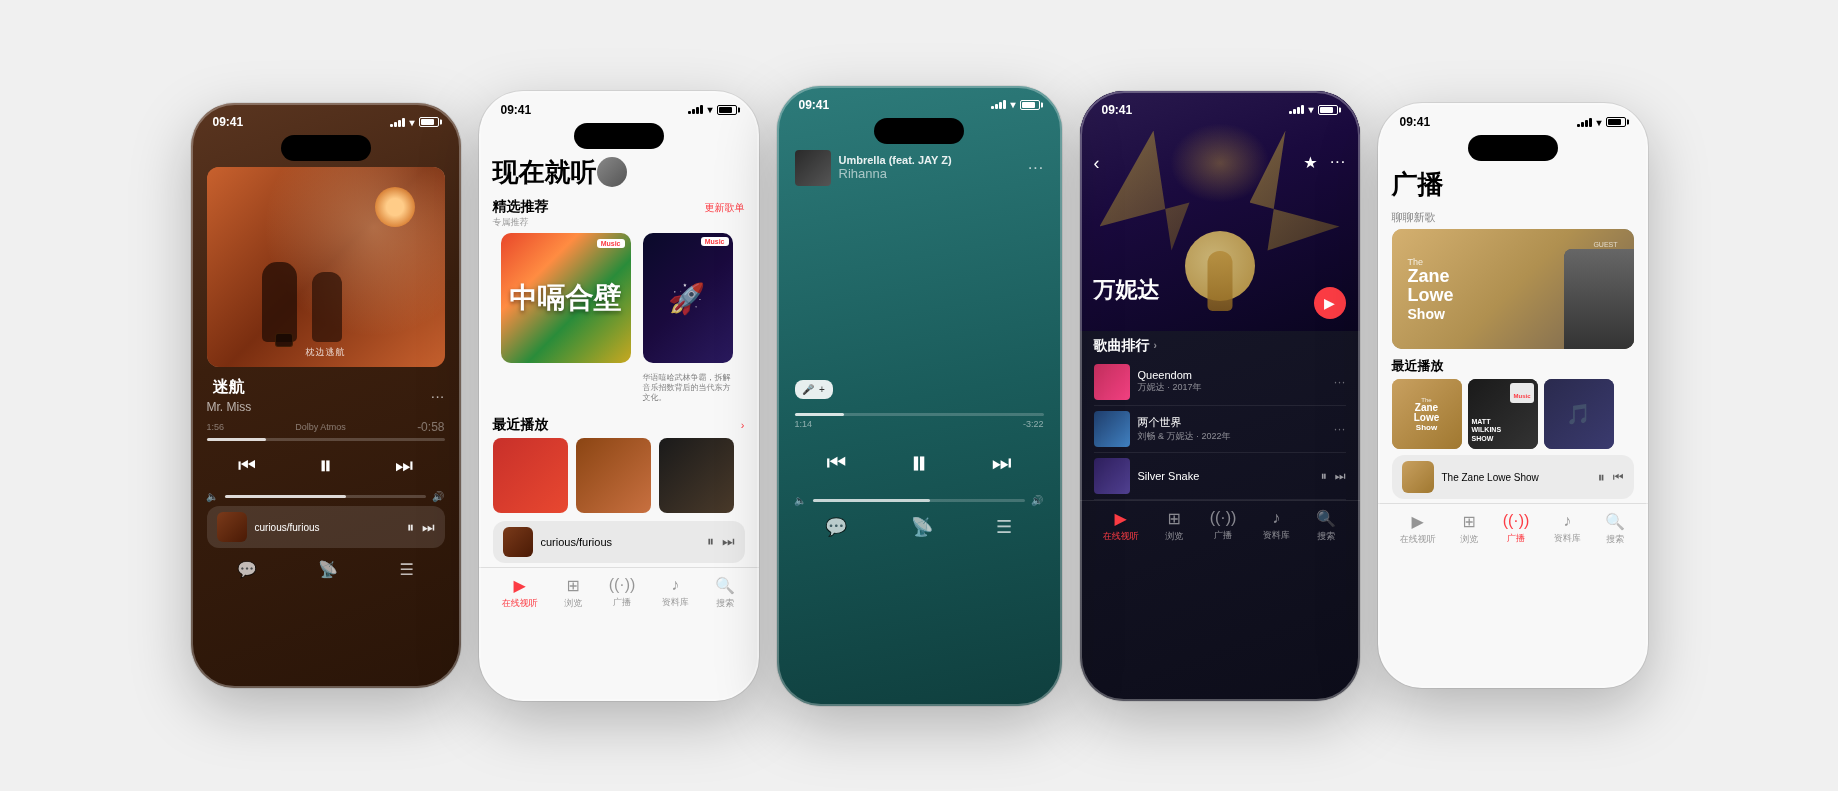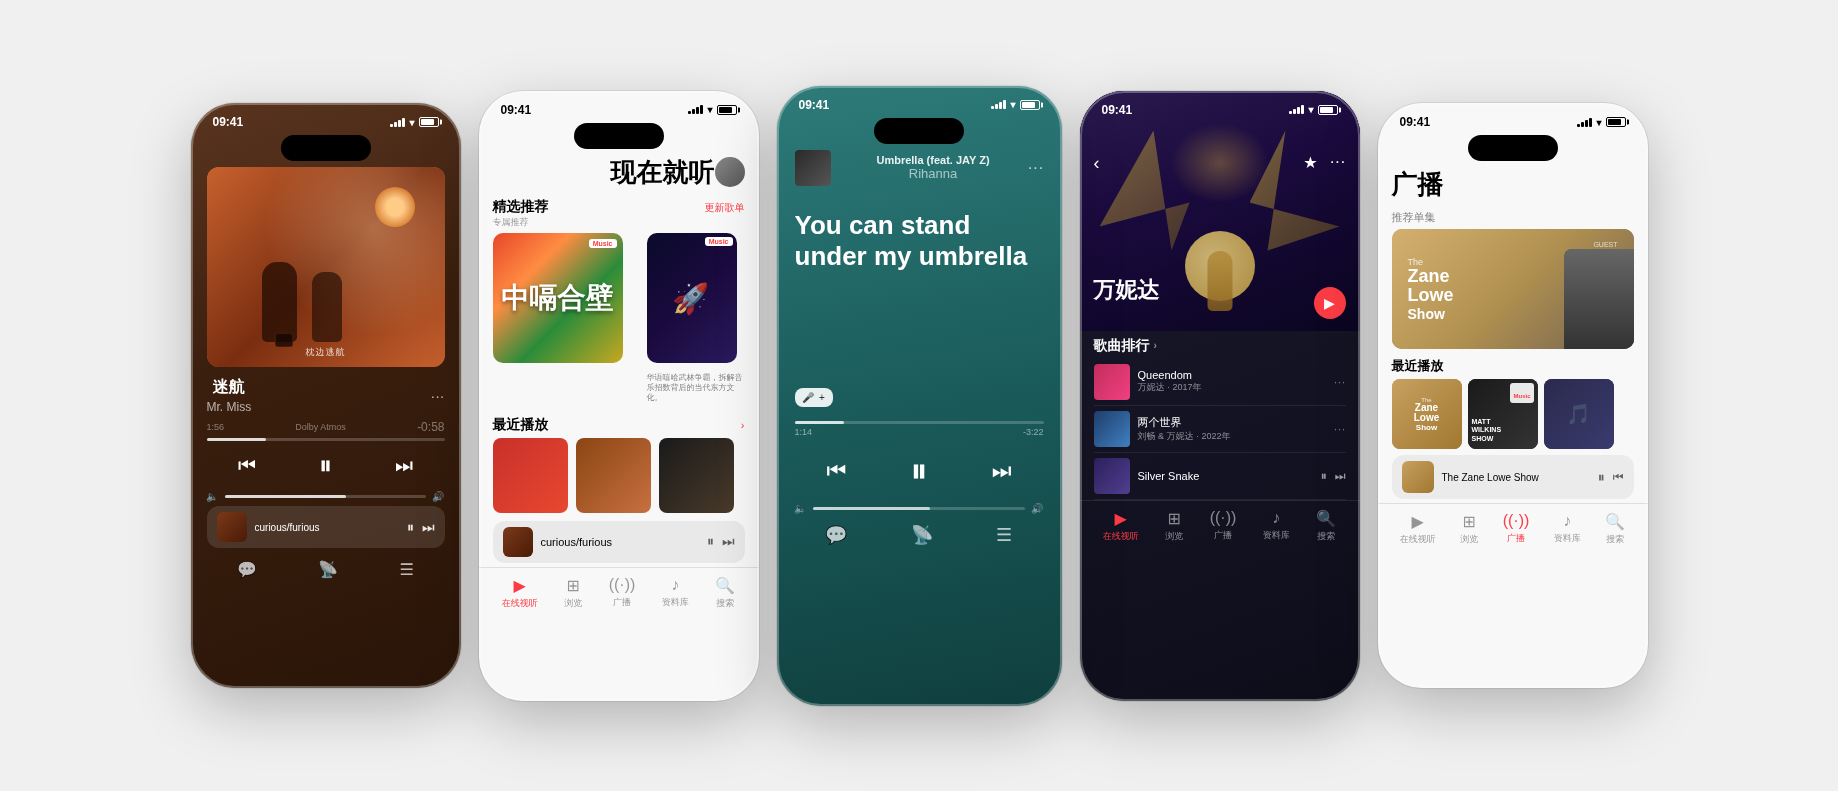--- a/index.html
+++ b/index.html
@@ -271,43 +271,43 @@
     .nav-item:not(.active) .nav-label { color: rgba(255,255,255,0.5); }
     .nav-item.active-light .nav-icon,
     .nav-item.active-light .nav-label { color: #fc3c44; }
     .nav-item.inactive-light .nav-icon,
     .nav-item.inactive-light .nav-label { color: rgba(0,0,0,0.4); }
 
     
     .p2-content { padding: 0 14px; }
     .p2-header {
       display: flex;
-      justify-content: flex-end;
+      justify-content: flex-start;
       align-items: center;
       margin: 4px 0 8px;
     }
     .p2-title { font-size: 26px; font-weight: 700; color: #000; }
     .p2-avatar {
       width: 30px; height: 30px;
       border-radius: 50%;
       background: linear-gradient(135deg, #888, #555);
     }
     .p2-section-header {
       display: flex;
       justify-content: space-between;
       align-items: baseline;
       margin: 6px 0 4px;
     }
     .p2-section-title { font-size: 14px; font-weight: 700; color: #000; }
     .p2-section-sub { font-size: 9px; color: rgba(0,0,0,0.4); }
     .p2-update { font-size: 10px; color: #fc3c44; }
     .p2-featured-grid {
       display: flex;
-      gap: 24px;
-      margin: 4px 0;
+      gap: 12px;
+      margin: 4px 8px;
     }
     .p2-featured-large {
       width: 130px;
       height: 130px;
       border-radius: 10px;
       overflow: hidden;
       flex-shrink: 0;
       position: relative;
     }
     .p2-featured-large-bg {
@@ -371,22 +371,21 @@
     .p2-recent-1 { background: linear-gradient(135deg, #c8302a, #e84830); }
     .p2-recent-2 { background: linear-gradient(135deg, #8b4513, #c87040); }
     .p2-recent-3 { background: linear-gradient(135deg, #1a1a1a, #4a3a2a); }
 
     
     .p3-content { padding: 0 18px; }
     .p3-topbar {
       display: flex;
       justify-content: space-between;
       align-items: center;
-      margin: 4px 0 24px;
-      text-align: center;
+      margin: 4px 0 16px;
     }
     .p3-mini-art {
       width: 36px;
       height: 36px;
       border-radius: 4px;
       background: linear-gradient(135deg, #333, #666);
       overflow: hidden;
     }
     .p3-mini-art-inner {
       width: 100%;
@@ -897,21 +896,20 @@
         <div class="p3-mini-art">
           <div class="p3-mini-art-inner"></div>
         </div>
         <div class="p3-mini-info">
           <div class="p3-song-title">Umbrella (feat. JAY Z)</div>
           <div class="p3-song-artist">Rihanna</div>
         </div>
         <span class="p3-more-btn">···</span>
       </div>
       <div class="p3-lyrics-area">
-        <div class="p3-lyric-active">You can stand under my umbrella</div>
       </div>
       <div class="p3-mic-badge">
         <span>🎤</span>
         <span>+</span>
       </div>
       <div class="p3-progress-section">
         <div class="p3-prog-bar">
           <div class="p3-prog-fill"></div>
         </div>
         <div class="p3-times">
@@ -1058,21 +1056,21 @@
         <div class="battery" style="color:#000;">
             <div class="battery-fill"></div>
           </div>
       </div>
     </div>
     <div class="dynamic-island"></div>
     <div class="p5-content">
       <div class="p5-header">
         <div class="p5-title">广播</div>
       </div>
-      <div class="p5-section-label">推荐单集</div>
+      <div class="p5-section-label">聊聊新歌</div>
 
       <div class="p5-show-card">
         <div class="p5-show-bg"></div>
         <div class="p5-show-text-box">
           <div class="p5-show-the">The</div>
           <div class="p5-show-zane">Zane</div>
           <div class="p5-show-lowe">Lowe</div>
           <div class="p5-show-show">Show</div>
         </div>
         <div class="p5-guest-box">

